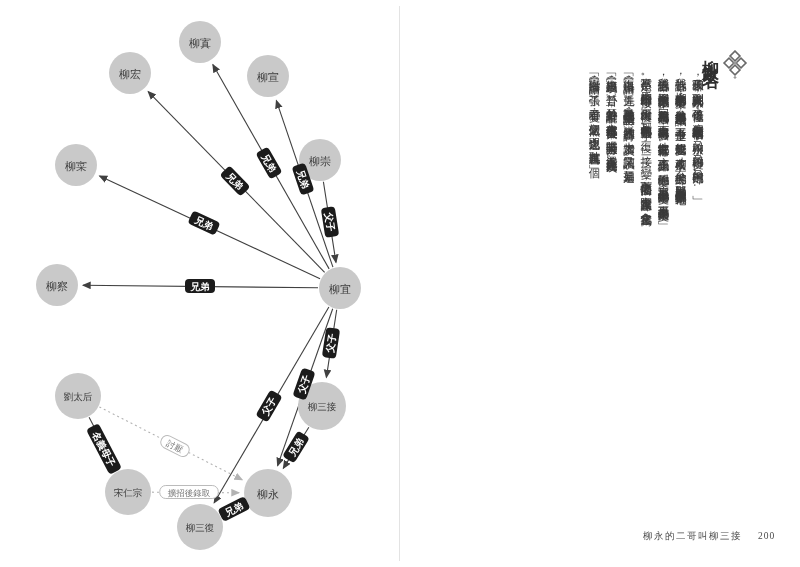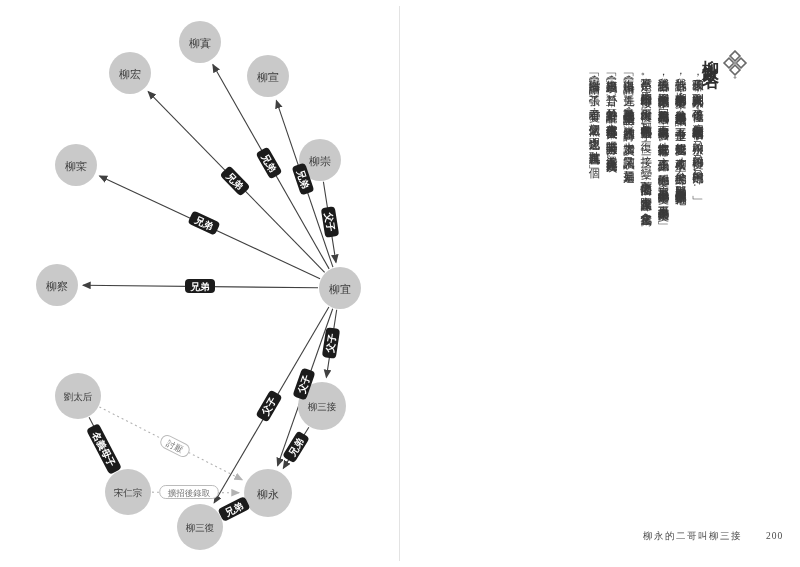--- a/index.html
+++ b/index.html
@@ -21,21 +21,21 @@
              writing-mode:vertical-rl;text-align:left;color:#2f2f2f;}
   #knot-icon{display:block;margin:4px auto 10px auto;}
   #page-title{font-size:17px;letter-spacing:4px;font-weight:600;margin:0;
               writing-mode:vertical-rl;}
   #body-text{position:absolute;top:46px;right:94px;width:250px;height:472px;
              writing-mode:vertical-rl;overflow:hidden;color:#3a3a3a;
              font-size:11.5px;line-height:1.5;letter-spacing:0.5px;}
   #body-text p{margin:0;text-indent:2em;}
   #footer{position:absolute;left:643px;top:530px;font-size:9.5px;color:#4a4a4a;
           letter-spacing:1.5px;white-space:nowrap;}
-  #footer .pgnum{margin-left:24px;letter-spacing:1px;}
+  #footer .pgnum{margin-left:16px;letter-spacing:1px;}
 </style>
 </head>
 <body>
 
 <div id="canvas">
 
   <svg id="diagram-svg" width="400" height="567" viewBox="0 0 400 567">
     <defs>
       <marker id="arrow-dark" markerWidth="9" markerHeight="8" refX="7" refY="3.5" orient="auto">
         <path d="M0,0 L8,3.5 L0,7 Z" fill="#404040"></path>

